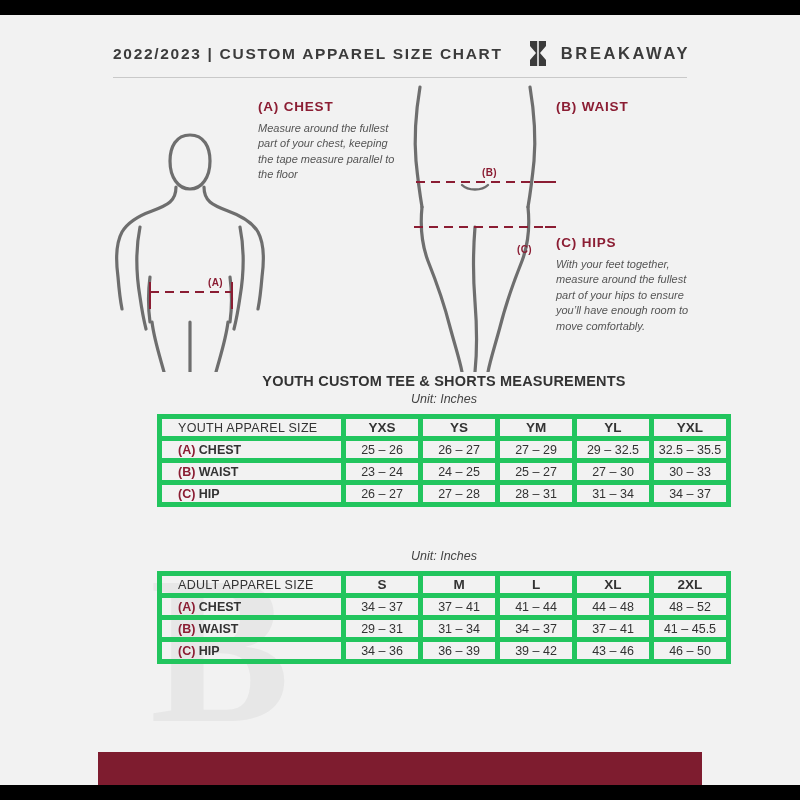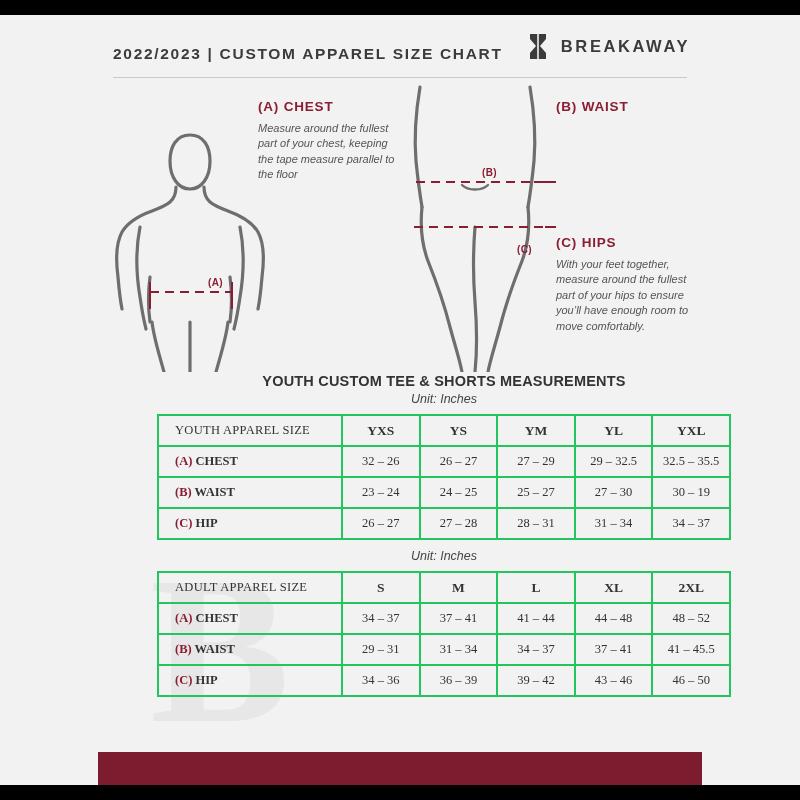--- a/index.html
+++ b/index.html
@@ -43,21 +43,21 @@
     position: absolute;
     left: 113px; top: 30px;
     font-size: 15.5px;
     font-weight: bold;
     letter-spacing: 1.7px;
     color: #3b3b3b;
     white-space: nowrap;
   }
   .logo-wrap {
     position: absolute;
-    right: 110px; top: 18px;
+    right: 110px; top: 25px;
     display: flex;
     align-items: center;
     gap: 12px;
   }
   .logo-mark {
     width: 22px; height: 27px;
     display: block;
   }
   .logo-text {
     font-size: 16.5px;
@@ -134,27 +134,26 @@
     color: #444;
     margin-top: 3px;
     margin-bottom: 8px;
   }
   table {
     width: 574px;
     border-collapse: collapse;
     table-layout: fixed;
   }
   th, td {
-    border: 2px solid #22c55e;
-    height: 31px;
+    border: 5px solid #22c55e;
+    height: 22px;
     font-size: 12.5px;
     color: #333;
     text-align: center;
     padding: 0;
-    font-family: Liberation Serif, serif;
   }
   th.rowhead, td.rowhead {
     text-align: left;
     padding-left: 16px;
     width: 184px;
     font-weight: bold;
   }
   th.rowhead {
     font-weight: normal;
     letter-spacing: 0.3px;
@@ -281,33 +280,33 @@
             <th class="size">YXS</th>
             <th class="size">YS</th>
             <th class="size">YM</th>
             <th class="size">YL</th>
             <th class="size">YXL</th>
           </tr>
         </thead>
         <tbody>
           <tr>
             <td class="rowhead"><span class="tag">(A)</span> <span class="rowlabel">CHEST</span></td>
-            <td class="val">32 – 26</td>
+            <td class="val">25 – 26</td>
             <td class="val">26 – 27</td>
             <td class="val">27 – 29</td>
             <td class="val">29 – 32.5</td>
             <td class="val">32.5 – 35.5</td>
           </tr>
           <tr>
             <td class="rowhead"><span class="tag">(B)</span> <span class="rowlabel">WAIST</span></td>
             <td class="val">23 – 24</td>
             <td class="val">24 – 25</td>
             <td class="val">25 – 27</td>
             <td class="val">27 – 30</td>
-            <td class="val">30 – 19</td>
+            <td class="val">30 – 33</td>
           </tr>
           <tr>
             <td class="rowhead"><span class="tag">(C)</span> <span class="rowlabel">HIP</span></td>
             <td class="val">26 – 27</td>
             <td class="val">27 – 28</td>
             <td class="val">28 – 31</td>
             <td class="val">31 – 34</td>
             <td class="val">34 – 37</td>
           </tr>
         </tbody>

